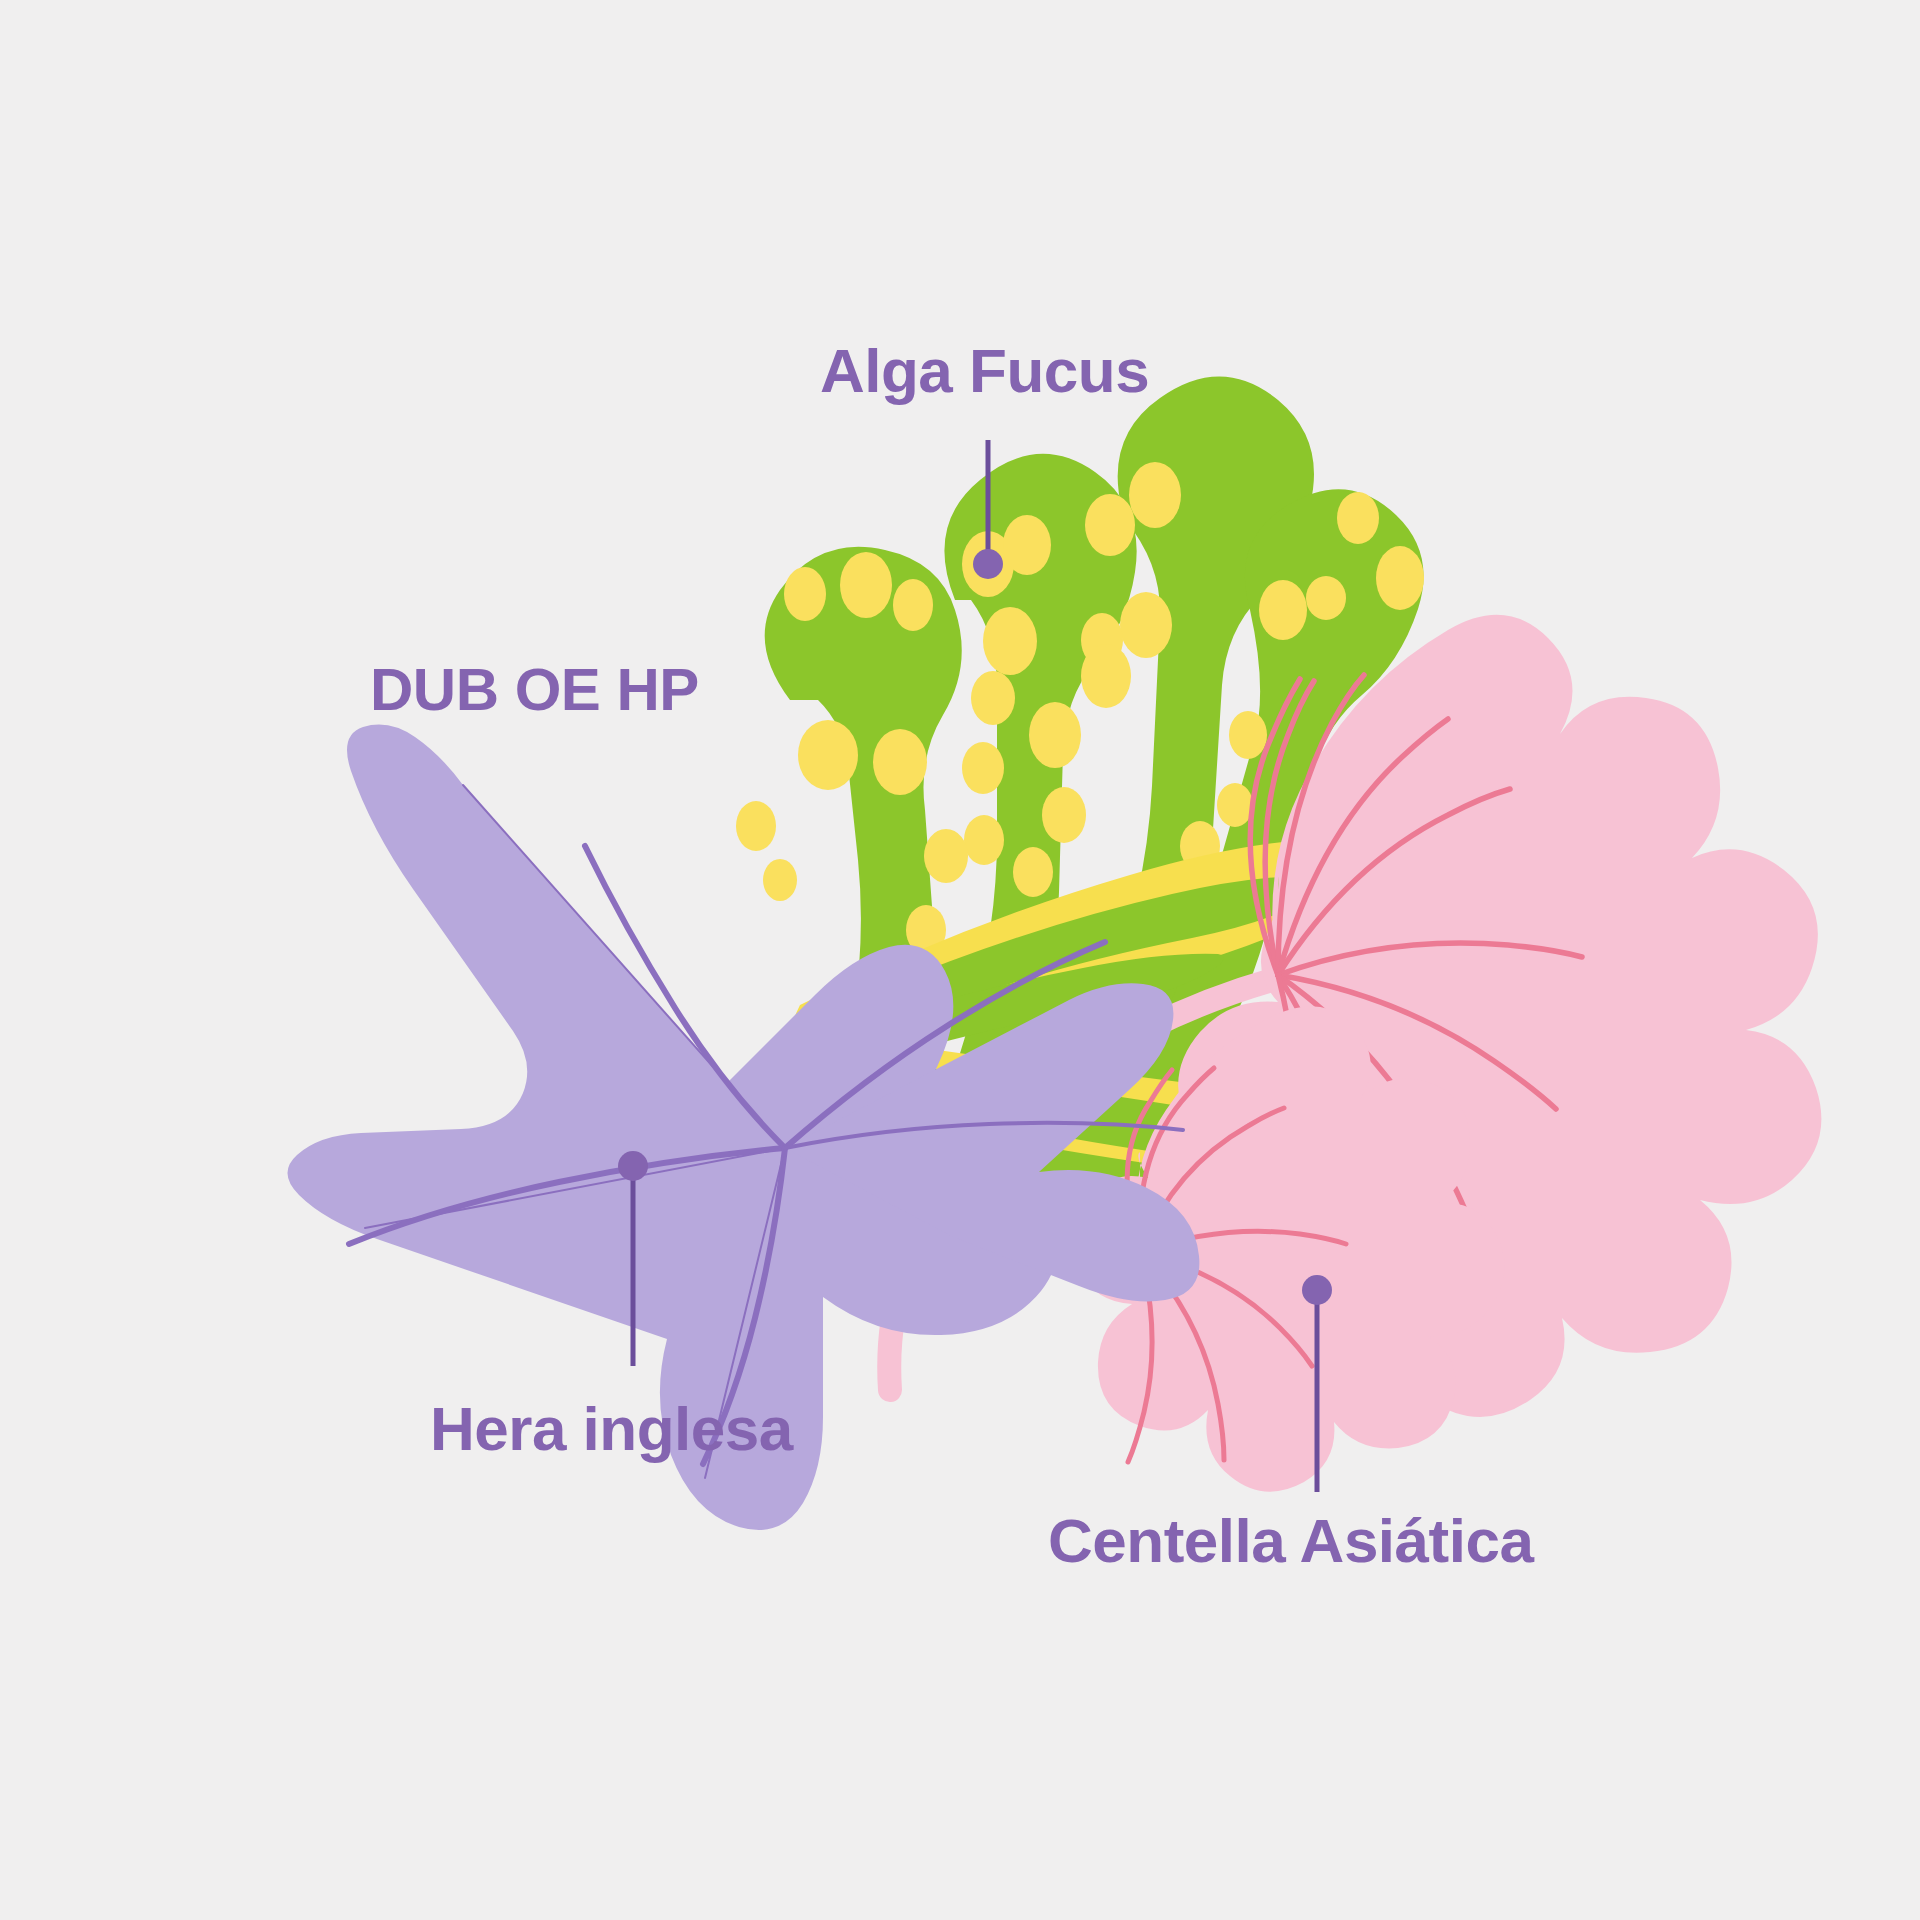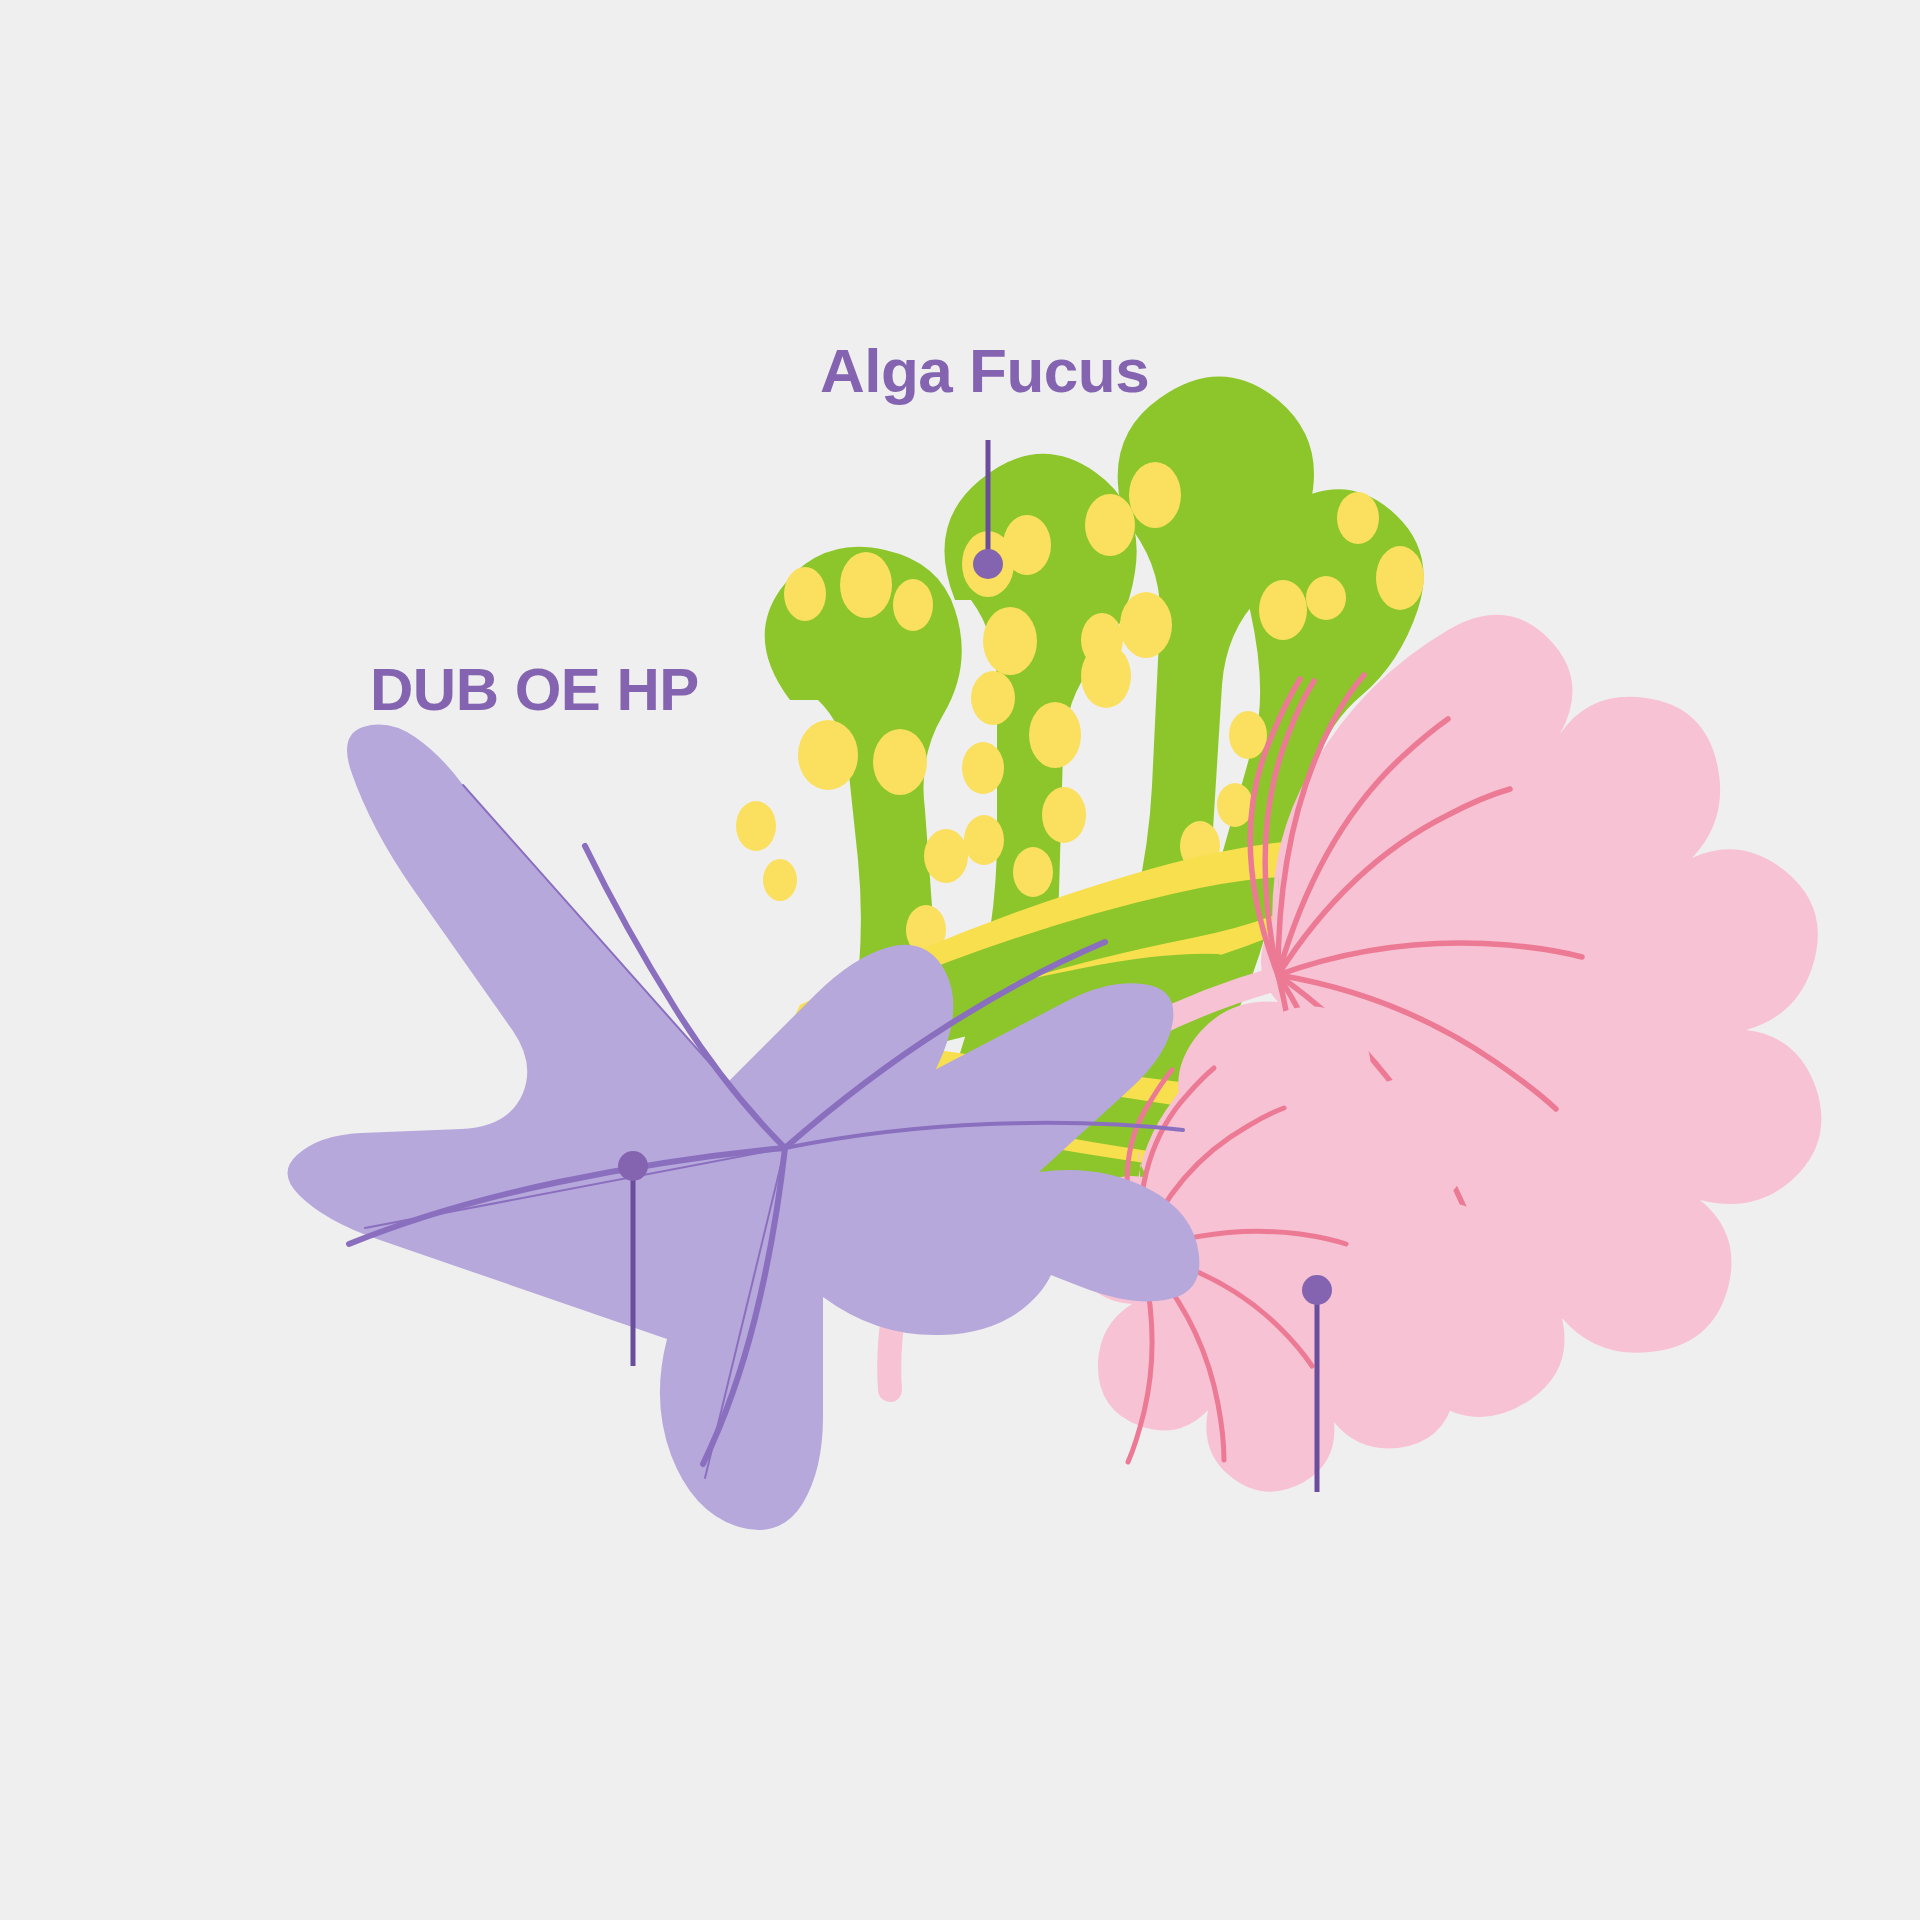--- a/index.html
+++ b/index.html
@@ -169,14 +169,16 @@
       <circle cx="633" cy="1166" r="15" fill="#8464B0"></circle>
 
       <line x1="1317" y1="1296" x2="1317" y2="1492" stroke="#6B4E9B" stroke-width="5"></line>
       <circle cx="1317" cy="1290" r="15" fill="#8464B0"></circle>
     </g>
 
   </svg>
 
   <div class="label" id="lbl-alga">Alga Fucus</div>
   <div class="label" id="lbl-dub">DUB OE HP</div>
+  <div class="label" id="lbl-hera">Hera inglesa</div>
+  <div class="label" id="lbl-centella">Centella Asiática</div>
 
 </div>
 
 </body></html>

